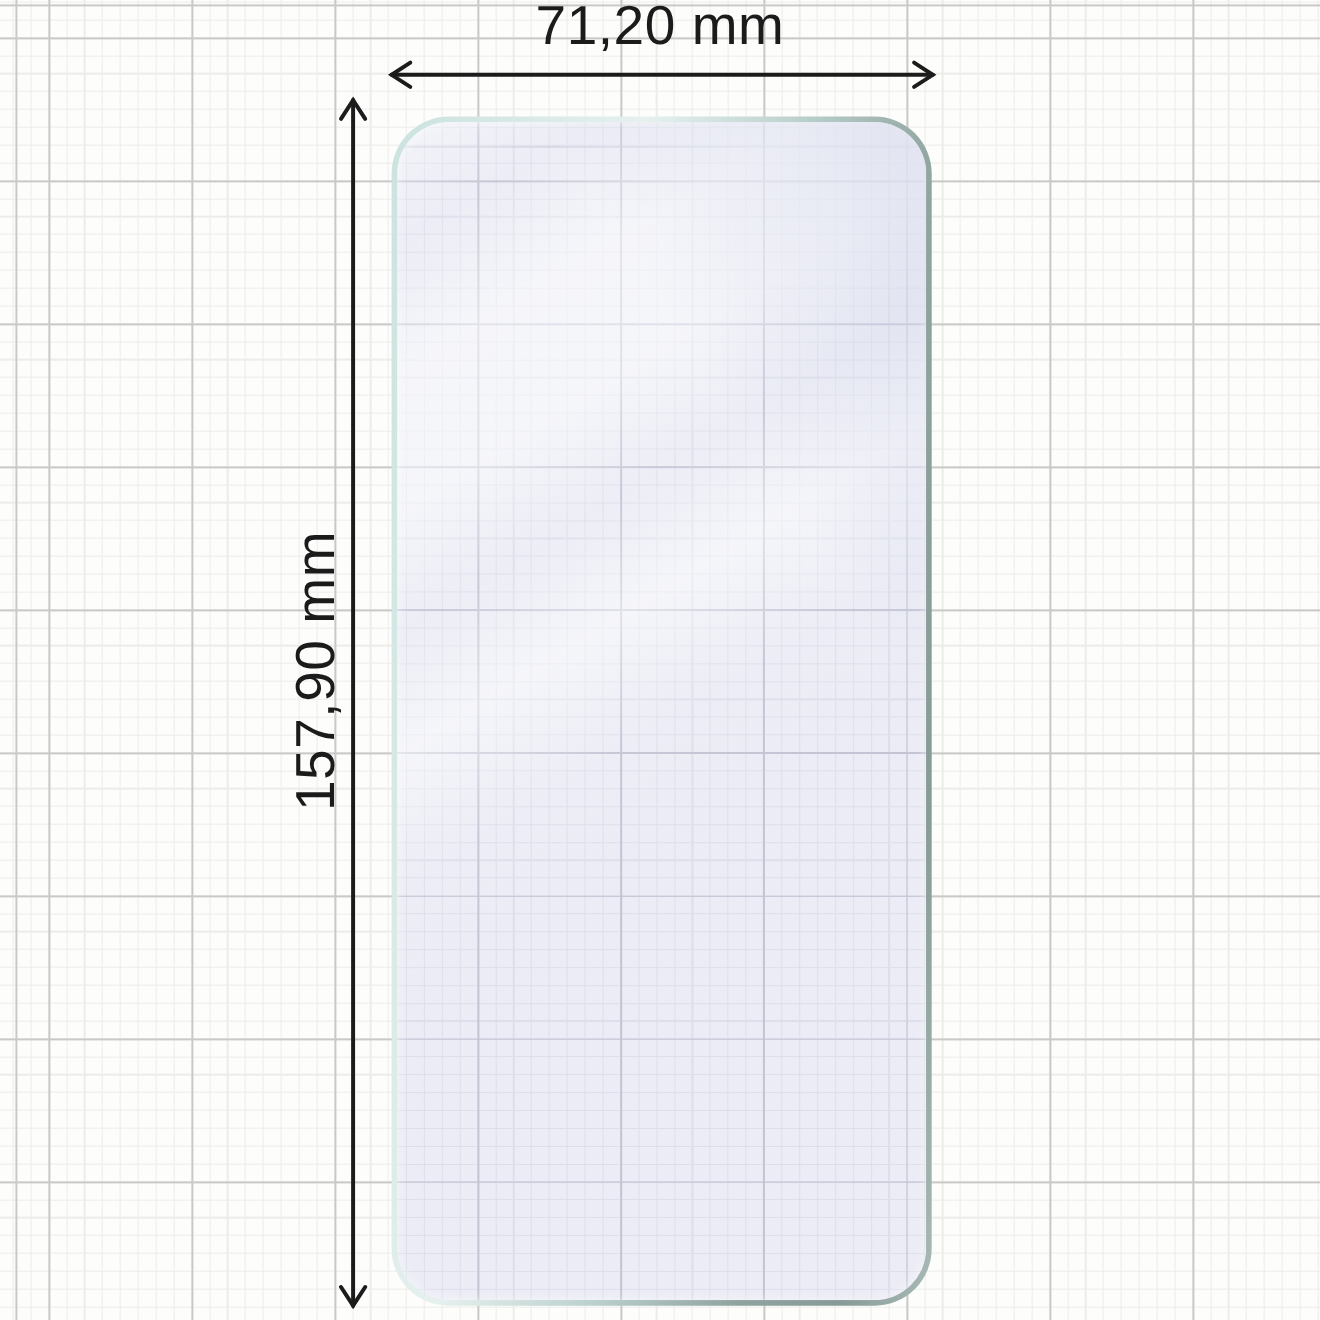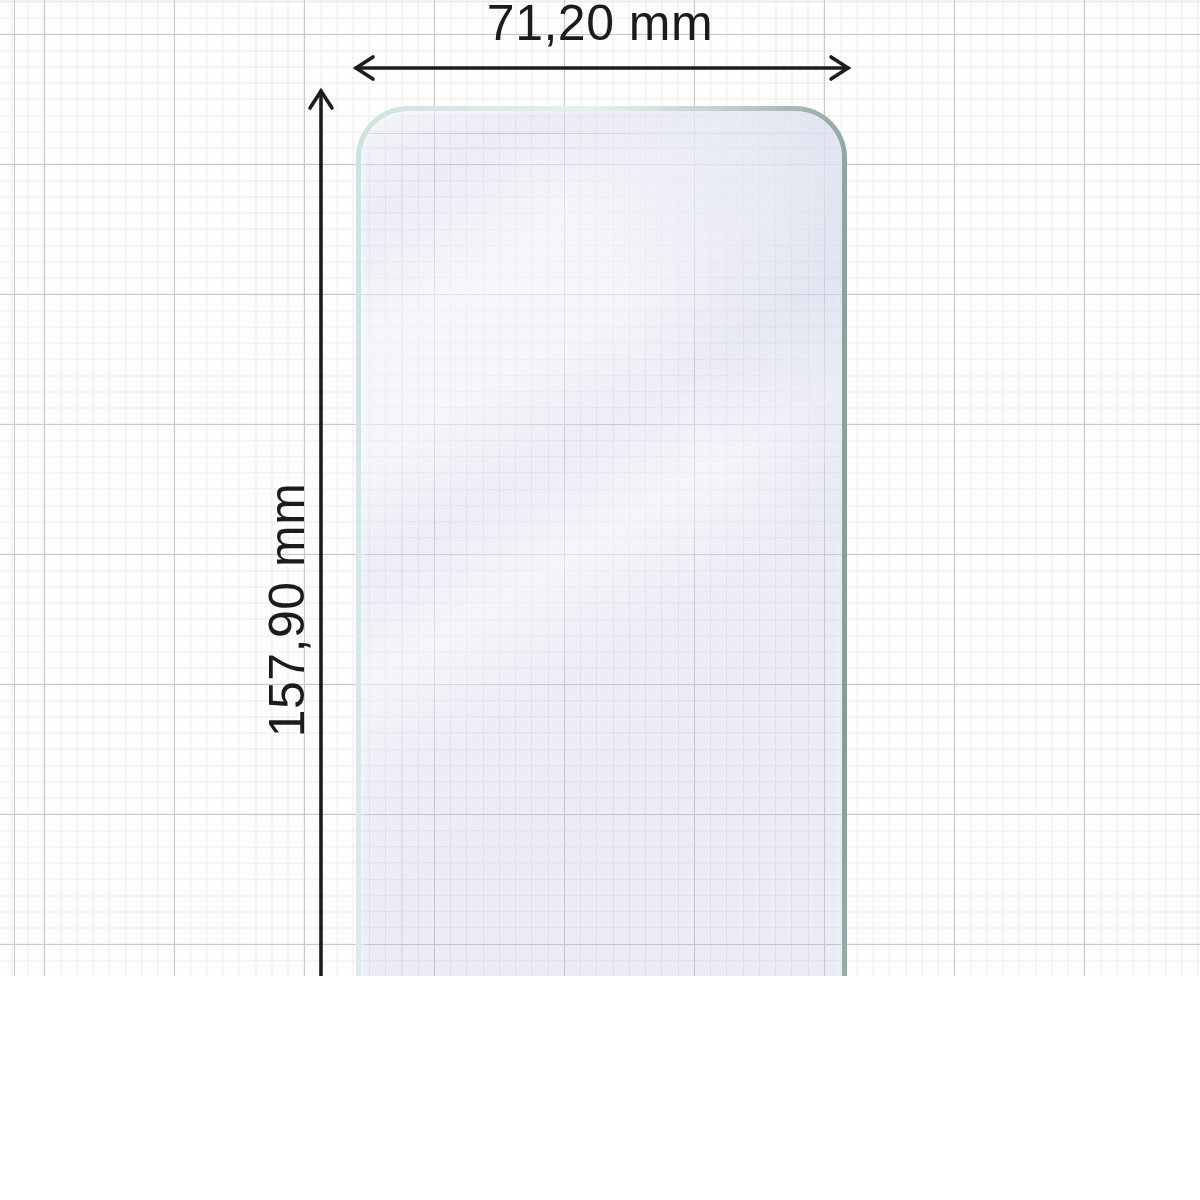--- a/index.html
+++ b/index.html
@@ -5,21 +5,21 @@
   html, body {
     margin: 0;
     padding: 0;
     background: #ffffff;
     font-family: "Liberation Sans", "DejaVu Sans", sans-serif;
   }
 
   .canvas {
     position: relative;
     width: 1200px;
-    height: 976px;
+    height: 1200px;
     overflow: hidden;
     background: #fdfdfc;
   }
 
   
   .grid-paper {
     position: absolute;
     inset: 0;
     background-color: #fdfdfc;
     background-image:

